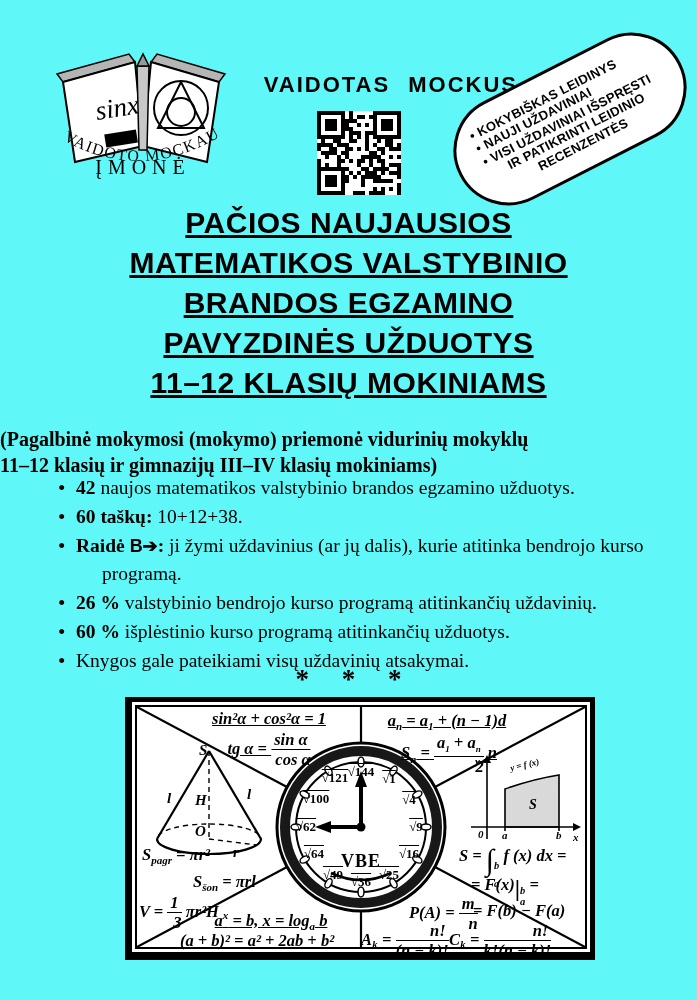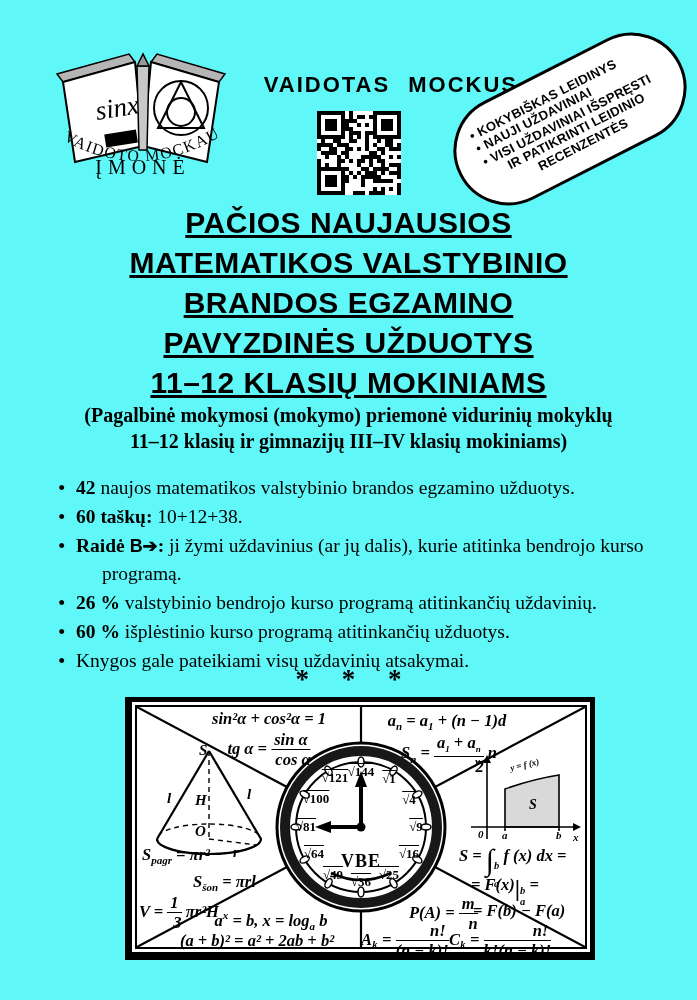--- a/index.html
+++ b/index.html
@@ -18,42 +18,42 @@
          transform:rotate(-27deg);display:flex;flex-direction:column;justify-content:center;
          padding:4px 10px 4px 24px;font:700 13px/14.6px "Liberation Sans",sans-serif;
          white-space:nowrap;letter-spacing:.2px;}
   .badge .bl{display:block;}
   .badge .bl.c{text-align:center;margin-left:-14px;}
   .badge .bb{margin-right:4px;}
 
   
   .title{left:0;right:0;top:203px;text-align:center;
          font:700 30px/40px "Liberation Sans",sans-serif;letter-spacing:.5px;text-decoration:underline;}
-  .subtitle{left:0;right:0;top:402px;text-align:center;
+  .subtitle{left:0;right:0;top:426px;
             font:700 20px/26px "Liberation Serif",serif;}
 
   
   ul.features{left:56px;top:474px;width:612px;margin:0;padding:0;list-style:none;
               font-size:19.5px;line-height:28px;}
   ul.features li{position:relative;padding-left:46px;text-indent:-26px;margin:0 0 1px 0;}
   ul.features .blt{position:absolute;left:2px;top:0;text-indent:0;font-size:21px;}
   .ld{font-weight:700;}
   .ldsans{font-weight:700;font-family:"Liberation Sans",sans-serif;font-size:18px;}
 
   .stars{left:0;right:0;top:664px;text-align:center;
          font:700 27px "Liberation Serif",serif;word-spacing:26px;}
 
   
   .dframe{left:125px;top:697px;border:5px solid #000;border-left-width:7px;
           border-bottom-width:8px;background:#fff;padding:3px;}
   .diagram{position:relative;width:448px;height:240px;border:2px solid #000;background:#fff;}
   .diagram svg{position:absolute;}
   .fx{position:absolute;white-space:nowrap;
       font:700 16.5px "Liberation Serif",serif;font-style:italic;}
-  .fx.cen{transform:translateX(-50%);}
+  .fx.cen{transform:translateX(-50%);text-decoration:underline;}
   .fx sub,.fx sup{font-size:11px;font-style:italic;}
   .frac{display:inline-block;vertical-align:middle;text-align:right;line-height:1.05;}
   .frac .num{display:block;border-bottom:1.8px solid #000;padding:0 3px 1px;}
   .frac .den{display:block;padding-top:1px;}
   .frac sub{font-size:9px;}
   .ss{display:inline-flex;flex-direction:column;align-items:center;
       font-size:10.5px;line-height:1.1;vertical-align:-0.35em;}
   .big{font-size:30px;font-style:normal;vertical-align:-0.3em;}
   .big2{font-size:24px;font-style:normal;vertical-align:-0.25em;}
   .intl{height:30px;justify-content:space-between;vertical-align:-0.75em;}
@@ -446,21 +446,21 @@
 
   <span class="cl" style="left:224px;top:65px">√144</span>
   <span class="cl" style="left:252px;top:72px">√1</span>
   <span class="cl" style="left:272px;top:93px">√4</span>
   <span class="cl" style="left:279px;top:120px">√9</span>
   <span class="cl" style="left:272px;top:147px">√16</span>
   <span class="cl" style="left:252px;top:168px">√25</span>
   <span class="cl" style="left:224px;top:175px">√36</span>
   <span class="cl" style="left:196px;top:168px">√49</span>
   <span class="cl" style="left:177px;top:147px">√64</span>
-  <span class="cl" style="left:169px;top:120px">√81</span>
+  <span class="cl" style="left:169px;top:120px">√62</span>
   <span class="cl" style="left:179px;top:92px">√100</span>
   <span class="cl" style="left:198px;top:71px">√121</span>
 
   <span class="fx cen" style="left:132px;top:2px">sin²α + cos²α = 1</span>
   <span class="fx cen" style="left:132px;top:24px"><span>tg α =</span> <span class="frac"><span class="num">sin α</span><span class="den">cos α</span></span></span>
 
   <span class="fx cen" style="left:310px;top:4px"><span>a</span><sub>n</sub><span> = a</span><sub>1</sub><span> + (n − 1)d</span></span>
   <span class="fx cen" style="left:312px;top:27px"><span>S</span><sub>n</sub><span> =</span> <span class="frac"><span class="num"><span>a</span><sub>1</sub><span> + a</span><sub>n</sub></span><span class="den">2</span></span> <span>n</span></span>
 
   <span class="fx" style="left:5px;top:138px"><span>S</span><sub>pagr</sub><span> = πr²</span></span>

